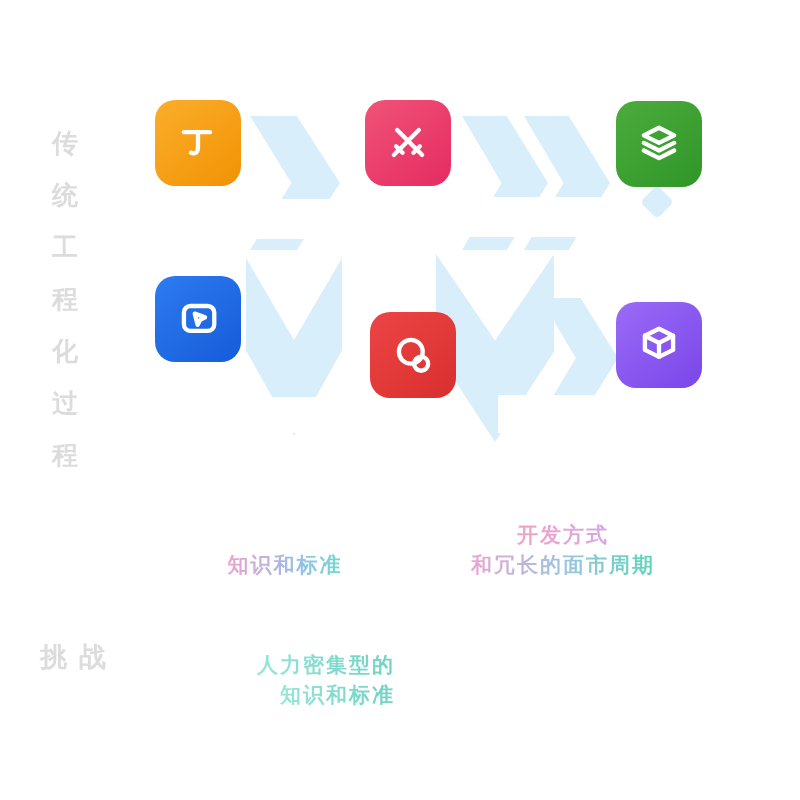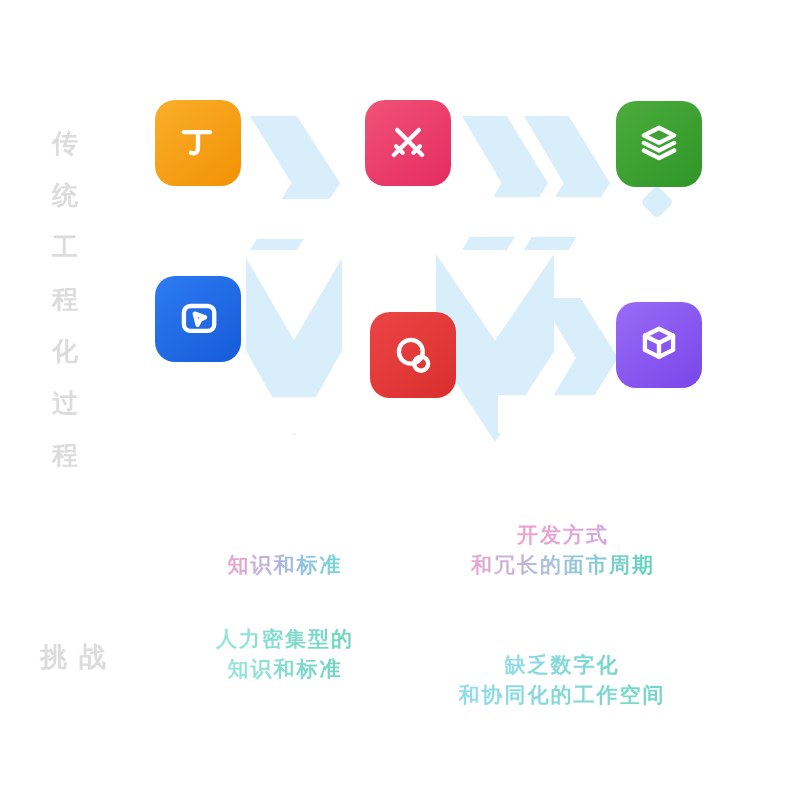--- a/index.html
+++ b/index.html
@@ -132,23 +132,19 @@
   <div class="challenge" style="left:175px;top:520px;width:220px;">
     <br>
     <span class="gline g1b">知识和标准</span>
   </div>
 
   <div class="challenge" style="left:448px;top:520px;width:230px;">
     <span class="gline g2a">开发方式</span><br>
     <span class="gline g2b">和冗长的面市周期</span>
   </div>
 
-  <div class="challenge" style="left:175px;top:624px;width:220px;">
+  <div class="challenge" style="left:175px;top:650px;width:220px;text-align:right;">
     <span class="gline g3">人力密集型的</span><br>
     <span class="gline g3">知识和标准</span>
   </div>
 
-  <div class="challenge" style="left:442px;top:650px;width:240px;">
-    <span class="gline g4">缺乏数字化</span><br>
-    <span class="gline g4">和协同化的工作空间</span>
-  </div>
 
 </div>
 
 </body></html>

